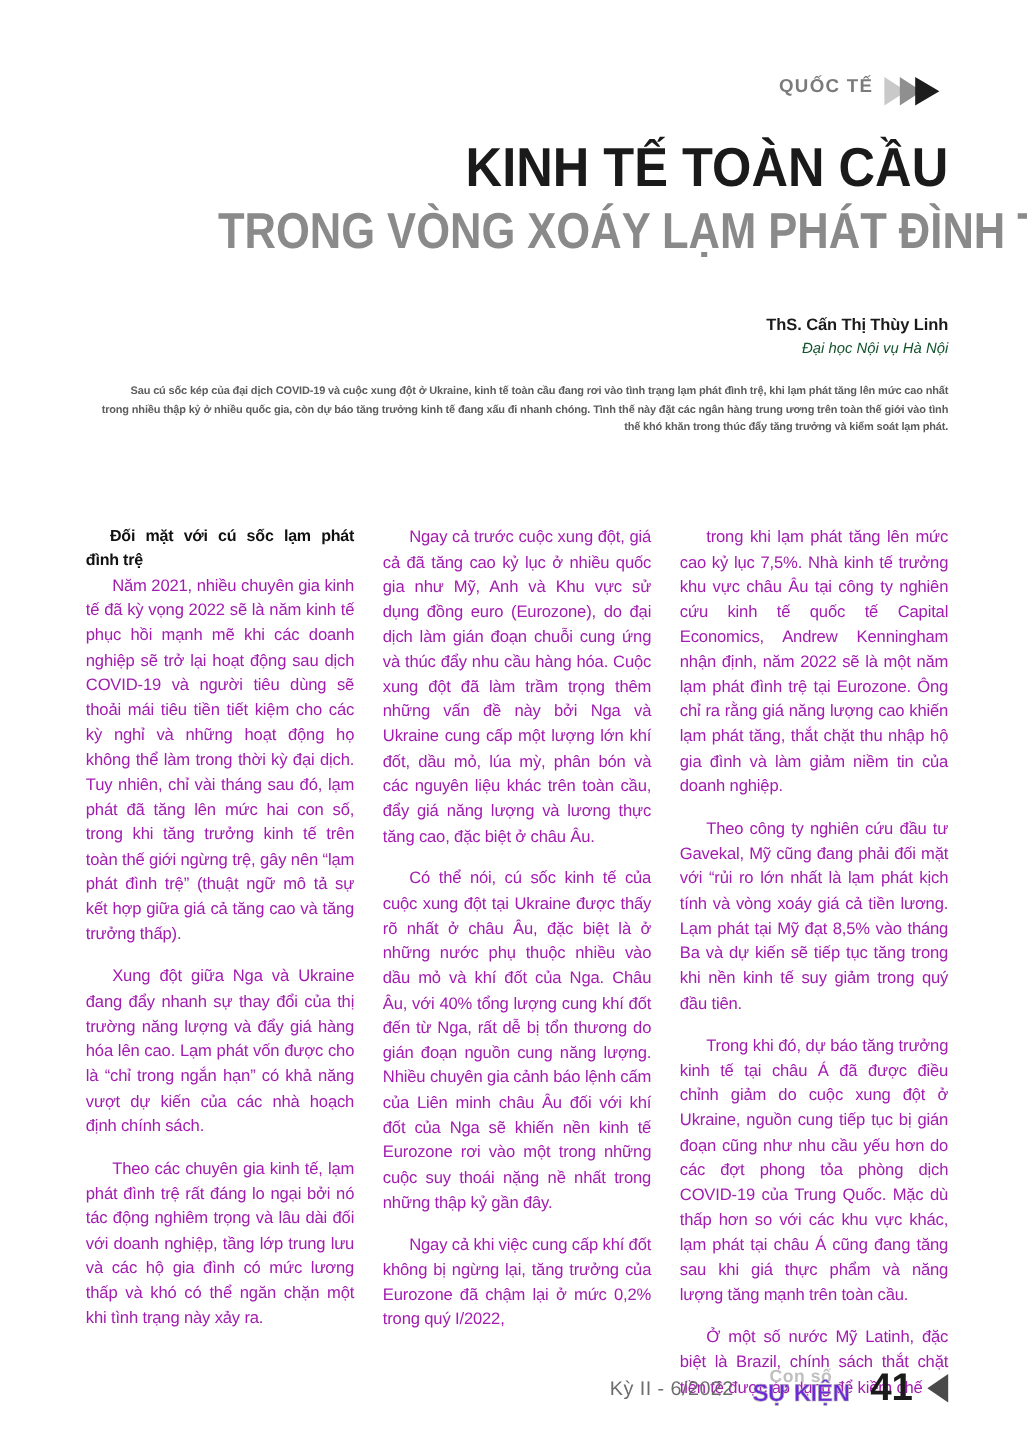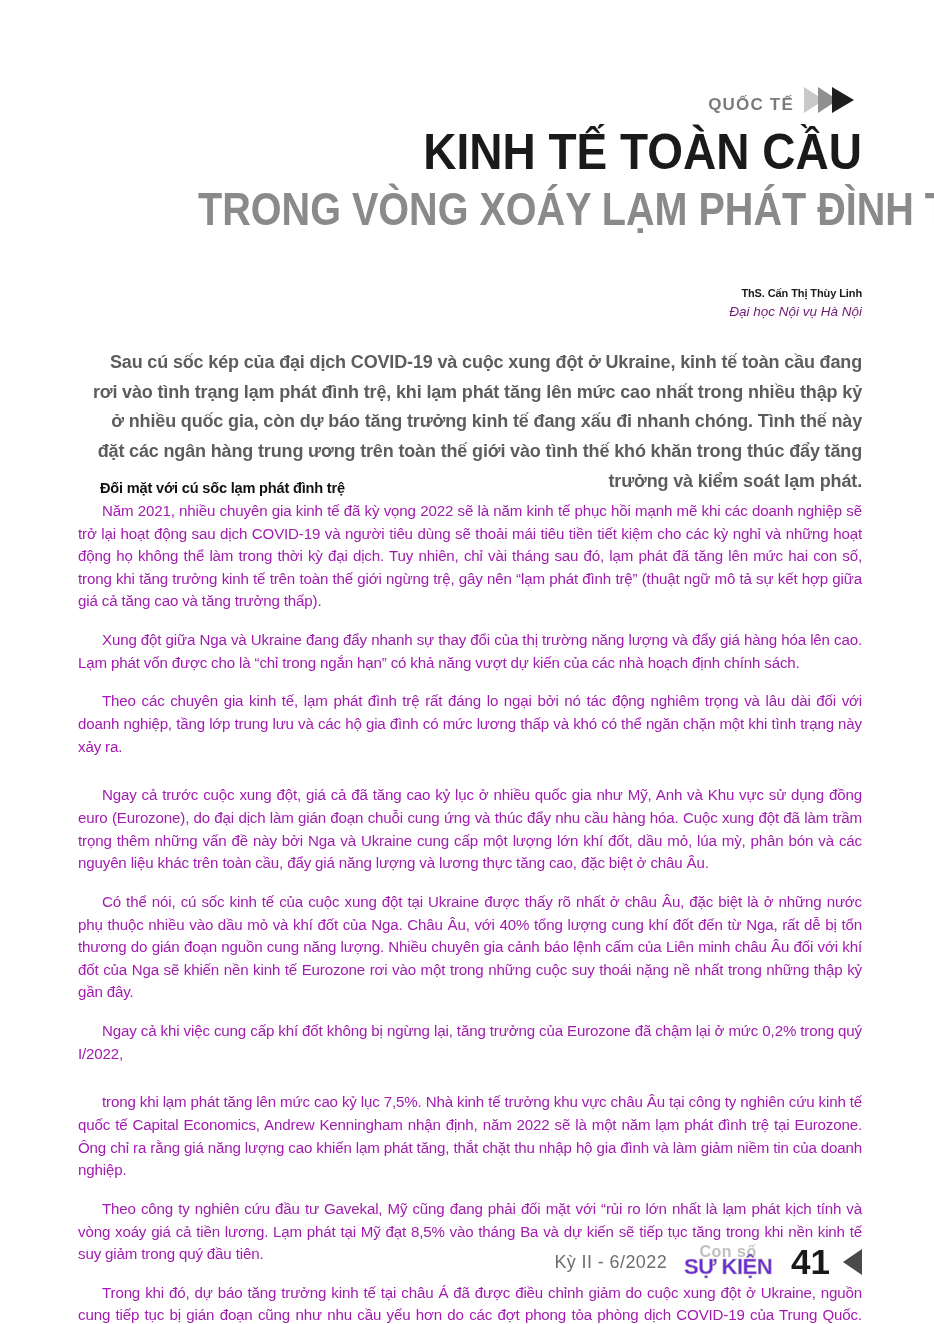--- a/index.html
+++ b/index.html
@@ -15,24 +15,24 @@
     width: 934px;
     height: 1324px;
     background: #ffffff;
     overflow: hidden;
     box-sizing: border-box;
   }
 
   
   .section-header {
     position: absolute;
-    top: 87px;
+    top: 70px;
     right: 72px;
     display: flex;
-    align-items: flex-end;
+    align-items: flex-start;
     gap: 10px;
   }
   .section-header .kicker {
     font-family: "Liberation Sans", sans-serif;
     font-weight: bold;
     font-size: 17px;
     letter-spacing: 1.2px;
     color: #7b7b7b;
     line-height: 1;
   }
@@ -101,59 +101,58 @@
   
   .byline {
     position: absolute;
     top: 286px;
     right: 72px;
     text-align: right;
   }
   .byline .author {
     font-family: "Liberation Sans", sans-serif;
     font-weight: bold;
-    font-size: 11px;
+    font-size: 15px;
     color: #1a1a1a;
     line-height: 1.35;
     letter-spacing: -0.1px;
   }
   .byline .affil {
     font-family: "Liberation Sans", sans-serif;
     font-style: italic;
     font-size: 13.5px;
-    color: #701a75;
+    color: #14532d;
     line-height: 1.35;
     margin-top: 2px;
   }
 
   
   .lead {
     position: absolute;
     top: 348px;
     left: 92px;
     right: 72px;
     text-align: right;
     font-family: "Liberation Sans", sans-serif;
     font-weight: bold;
-    font-size: 18px;
+    font-size: 10px;
     line-height: 1.65;
     color: #5d5d5d;
     letter-spacing: -0.15px;
   }
 
   
   .columns {
     position: absolute;
     top: 478px;
     left: 78px;
     right: 72px;
     height: 730px;
     display: flex;
     gap: 26px;
-    flex-direction: column;
   }
   .col {
     flex: 1 1 0;
     min-width: 0;
   }
   .col h2 {
     margin: 0 0 0 0;
     font-family: "Liberation Sans", sans-serif;
     font-weight: bold;
     font-size: 14.6px;

